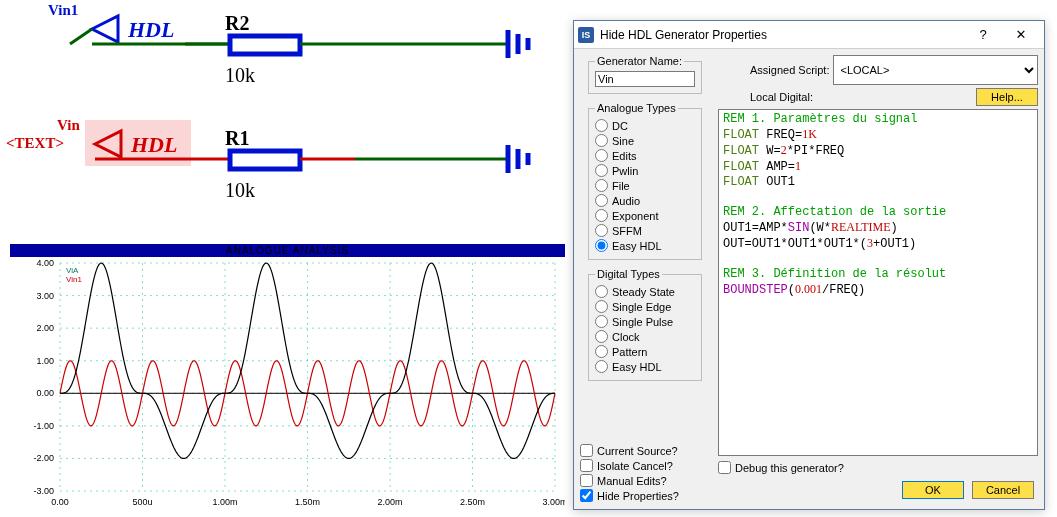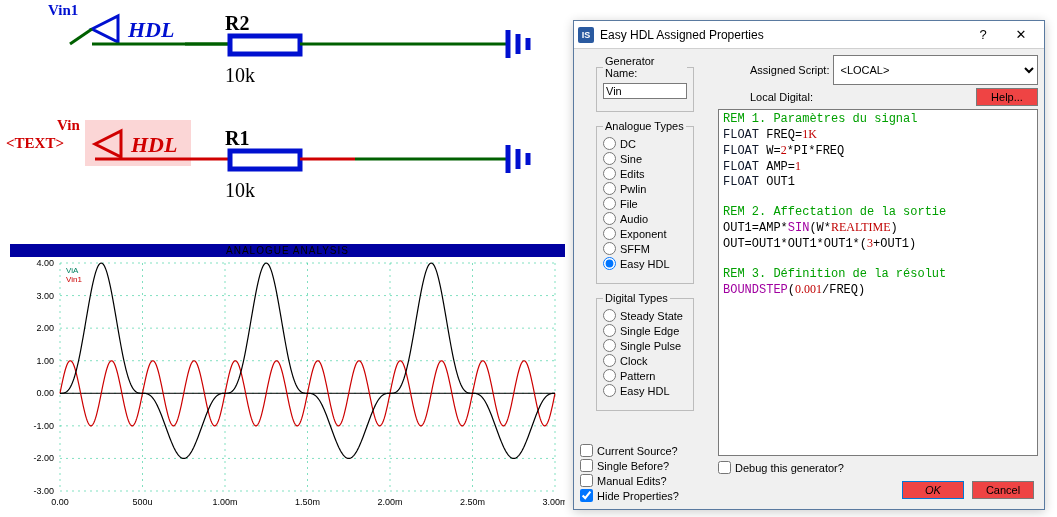--- a/index.html
+++ b/index.html
@@ -72,22 +72,22 @@
   .dlg-body {
     flex: 1;
     display: flex;
     padding: 6px;
     gap: 8px;
   }
   .col-left { width: 130px; display:flex; flex-direction:column; gap:4px; }
   .col-right { flex:1; display:flex; flex-direction:column; }
   fieldset {
     border: 1px solid #bcbcbc;
-    padding: 4px 6px 12px;
-    margin: 0 16px 4px;
+    padding: 4px 6px 6px;
+    margin: 0 8px 4px;
   }
   legend { font-size: 11px; padding: 0 2px; }
   .radio-row, .check-row {
     display:flex; align-items:center; gap:4px;
     padding: 1px 0;
     font-size: 11px;
   }
   .radio-row input, .check-row input { margin:0; }
   input[type=text] {
     width: 100%;
@@ -98,37 +98,37 @@
   .row { display:flex; align-items:center; gap:4px; margin-bottom:3px; }
   .row label.fixed { white-space:nowrap;margin-left:32px; }
   select {
     flex:1; font-size:11px; border:1px solid #7a7a7a; background:#fff;
     padding: 7px 2px;
   }
   button.std {
     font-size: 11px;
     padding: 2px 12px;
     border: 1px solid #7a7a7a;
-    background: #ef4444;
+    background: #fde047;
     min-width: 62px;
   }
-  button.std.default { border: 1px solid #0078d7; font-style: italic; }
+  button.std.default { border: 1px solid #0078d7; }
   .code-area {
     flex:1;
     background: #fff;
     border: 1px solid #7a7a7a;
     font-family: Consolas, "Courier New", monospace;
     font-size: 12px;
     padding: 2px 4px;
     white-space: pre;
     overflow: hidden;
     line-height: 15px;
   }
   .code-area span.cmt { color: #00a000; }
-  .code-area span.kw  { color: #0f172a; }
+  .code-area span.kw  { color: #4d7c0f; }
   .code-area span.num { color: #c00000; font-family: Liberation Serif, serif; }
   .code-area span.fn  { color: #a000a0; }
   .btnrow { display:flex; justify-content:flex-end; gap:8px; padding: 6px 4px 4px; }
   .checks-block { margin-top:auto; }
 </style>
 </head>
 <body>
 
 <div class="schematic">
 <svg width="565" height="240" viewBox="0 0 565 240">
@@ -207,21 +207,21 @@
       <path d="M50 136.28571428571428 L50.825 132.20343182104838 L51.65 128.1855293894876 L52.475 124.2953717125562 L53.3 120.59430890068698 L54.125 117.14070892533088 L54.95 113.98903712117986 L55.775 111.18899723530286 L56.6 108.78474756936293 L57.425 106.81420457682108 L58.25 105.30844489781501 L59.075 104.29121526197986 L59.900000000000006 103.7785579883363 L60.724999999999994 103.7785579883363 L61.55 104.29121526197986 L62.375 105.30844489781501 L63.2 106.81420457682108 L64.025 108.78474756936293 L64.85 111.18899723530286 L65.675 113.98903712117986 L66.5 117.14070892533086 L67.325 120.59430890068697 L68.15 124.29537171255619 L68.975 128.1855293894876 L69.80000000000001 132.20343182104838 L70.625 136.28571428571428 L71.44999999999999 140.36799675038014 L72.275 144.38589918194097 L73.1 148.27605685887238 L73.925 151.9771196707416 L74.75 155.43071964609769 L75.575 158.5823914502487 L76.4 161.3824313361257 L77.225 163.78668100206562 L78.05 165.7572239946075 L78.875 167.26298367361358 L79.7 168.28021330944873 L80.525 168.79287058309228 L81.35 168.79287058309228 L82.17500000000001 168.28021330944873 L83 167.26298367361358 L83.82499999999999 165.7572239946075 L84.65 163.78668100206565 L85.475 161.3824313361257 L86.3 158.58239145024874 L87.125 155.4307196460977 L87.94999999999999 151.9771196707416 L88.775 148.27605685887238 L89.60000000000001 144.38589918194097 L90.425 140.3679967503802 L91.25 136.2857142857143 L92.075 132.20343182104838 L92.89999999999999 128.18552938948767 L93.725 124.29537171255623 L94.55 120.59430890068701 L95.375 117.14070892533088 L96.2 113.98903712117986 L97.025 111.18899723530286 L97.85 108.78474756936293 L98.67499999999998 106.81420457682108 L99.5 105.30844489781501 L100.32499999999999 104.29121526197986 L101.15 103.7785579883363 L101.975 103.7785579883363 L102.80000000000001 104.29121526197986 L103.625 105.30844489781498 L104.45 106.81420457682106 L105.275 108.78474756936293 L106.1 111.18899723530285 L106.92500000000001 113.98903712117986 L107.75 117.14070892533086 L108.575 120.59430890068697 L109.4 124.2953717125562 L110.225 128.18552938948756 L111.05 132.20343182104833 L111.875 136.28571428571428 L112.7 140.36799675038014 L113.525 144.38589918194097 L114.35000000000001 148.2760568588724 L115.175 151.97711967074156 L116 155.43071964609766 L116.82499999999999 158.58239145024868 L117.64999999999999 161.38243133612568 L118.475 163.78668100206562 L119.30000000000001 165.7572239946075 L120.125 167.26298367361358 L120.95 168.2802133094487 L121.77499999999999 168.79287058309228 L122.6 168.79287058309228 L123.42500000000001 168.28021330944873 L124.25000000000001 167.26298367361358 L125.075 165.7572239946075 L125.89999999999999 163.78668100206565 L126.725 161.3824313361257 L127.55000000000001 158.5823914502487 L128.375 155.4307196460977 L129.20000000000002 151.97711967074156 L130.02499999999998 148.27605685887244 L130.85 144.385899181941 L131.675 140.36799675038026 L132.5 136.2857142857143 L133.325 132.2034318210484 L134.15 128.1855293894876 L134.97499999999997 124.29537171255629 L135.79999999999998 120.59430890068707 L136.625 117.14070892533093 L137.45 113.98903712117988 L138.27499999999998 111.18899723530289 L139.1 108.78474756936296 L139.925 106.81420457682111 L140.75 105.30844489781501 L141.575 104.29121526197986 L142.4 103.7785579883363 L143.22500000000002 103.7785579883363 L144.05 104.29121526197986 L144.875 105.30844489781501 L145.7 106.81420457682106 L146.525 108.78474756936293 L147.34999999999997 111.18899723530282 L148.17499999999998 113.98903712117978 L149 117.14070892533081 L149.825 120.59430890068691 L150.64999999999998 124.29537171255613 L151.475 128.1855293894875 L152.3 132.2034318210483 L153.125 136.28571428571428 L153.95 140.36799675038014 L154.775 144.38589918194097 L155.60000000000002 148.2760568588724 L156.425 151.9771196707416 L157.25 155.43071964609757 L158.075 158.58239145024868 L158.9 161.38243133612568 L159.72500000000002 163.78668100206556 L160.55 165.7572239946075 L161.375 167.26298367361358 L162.2 168.2802133094487 L163.02500000000003 168.79287058309228 L163.85000000000002 168.79287058309228 L164.675 168.28021330944875 L165.5 167.26298367361358 L166.325 165.7572239946075 L167.15 163.78668100206568 L167.97500000000002 161.3824313361257 L168.8 158.58239145024874 L169.625 155.4307196460978 L170.45 151.97711967074162 L171.27499999999998 148.27605685887244 L172.1 144.38589918194108 L172.925 140.3679967503803 L173.75 136.28571428571433 L174.575 132.2034318210484 L175.4 128.18552938948767 L176.22500000000002 124.29537171255619 L177.05 120.59430890068698 L177.875 117.14070892533091 L178.70000000000002 113.9890371211798 L179.525 111.18899723530292 L180.35 108.78474756936299 L181.175 106.81420457682108 L182 105.30844489781504 L182.825 104.29121526197989 L183.64999999999998 103.7785579883363 L184.475 103.7785579883363 L185.29999999999998 104.29121526197983 L186.12499999999997 105.30844489781501 L186.95 106.81420457682106 L187.775 108.7847475693629 L188.60000000000002 111.18899723530279 L189.425 113.98903712117986 L190.25 117.14070892533086 L191.075 120.59430890068697 L191.9 124.29537171255613 L192.725 128.1855293894875 L193.54999999999998 132.20343182104824 L194.375 136.28571428571425 L195.2 140.36799675038014 L196.025 144.3858991819409 L196.85000000000002 148.27605685887238 L197.675 151.9771196707416 L198.50000000000003 155.43071964609769 L199.32500000000002 158.58239145024868 L200.15 161.3824313361257 L200.97500000000002 163.78668100206565 L201.79999999999998 165.7572239946075 L202.625 167.26298367361358 L203.45 168.2802133094487 L204.275 168.79287058309228 L205.10000000000002 168.79287058309228 L205.925 168.28021330944873 L206.75000000000003 167.26298367361358 L207.57500000000002 165.75722399460747 L208.40000000000003 163.78668100206562 L209.225 161.38243133612576 L210.04999999999998 158.5823914502488 L210.87499999999997 155.43071964609783 L211.7 151.97711967074164 L212.52499999999998 148.27605685887244 L213.35 144.38589918194108 L214.175 140.3679967503803 L215 136.28571428571433 L215.82500000000002 132.2034318210484 L216.65 128.18552938948767 L217.475 124.29537171255619 L218.3 120.59430890068698 L219.125 117.14070892533091 L219.94999999999996 113.98903712117999 L220.77499999999998 111.18899723530299 L221.59999999999997 108.78474756936303 L222.42499999999998 106.81420457682114 L223.25 105.30844489781504 L224.075 104.29121526197989 L224.9 103.7785579883363 L225.725 103.7785579883363 L226.54999999999998 104.29121526197983 L227.375 105.30844489781501 L228.2 106.81420457682106 L229.025 108.7847475693629 L229.85 111.18899723530279 L230.67499999999998 113.98903712117983 L231.50000000000003 117.14070892533083 L232.32500000000002 120.59430890068694 L233.15 124.29537171255623 L233.97500000000002 128.1855293894876 L234.8 132.20343182104835 L235.62500000000003 136.28571428571425 L236.45000000000002 140.36799675038026 L237.275 144.385899181941 L238.10000000000002 148.27605685887238 L238.925 151.97711967074167 L239.75000000000003 155.43071964609777 L240.57500000000002 158.58239145024868 L241.4 161.38243133612568 L242.225 163.78668100206556 L243.05 165.7572239946075 L243.87499999999997 167.26298367361346 L244.69999999999996 168.28021330944867 L245.52499999999998 168.79287058309228 L246.34999999999997 168.79287058309228 L247.17499999999995 168.28021330944875 L247.99999999999997 167.26298367361363 L248.825 165.75722399460756 L249.65 163.78668100206573 L250.475 161.38243133612576 L251.29999999999998 158.58239145024882 L252.125 155.43071964609783 L252.95 151.97711967074176 L253.775 148.27605685887244 L254.6 144.3858991819411 L255.42499999999998 140.36799675038034 L256.25 136.28571428571433 L257.075 132.2034318210484 L257.9 128.18552938948767 L258.725 124.2953717125563 L259.55 120.59430890068701 L260.375 117.14070892533081 L261.20000000000005 113.9890371211798 L262.025 111.18899723530285 L262.85 108.78474756936293 L263.675 106.81420457682108 L264.5 105.30844489781508 L265.325 104.29121526197986 L266.15 103.7785579883363 L266.975 103.7785579883363 L267.8 104.29121526197983 L268.625 105.30844489781495 L269.45000000000005 106.81420457682101 L270.275 108.78474756936296 L271.1 111.18899723530286 L271.925 113.98903712117983 L272.75 117.14070892533083 L273.575 120.59430890068694 L274.4 124.29537171255613 L275.225 128.18552938948747 L276.05000000000007 132.20343182104847 L276.875 136.28571428571436 L277.70000000000005 140.36799675038026 L278.52500000000003 144.385899181941 L279.35 148.27605685887215 L280.17499999999995 151.97711967074136 L281 155.43071964609769 L281.825 158.58239145024868 L282.65 161.38243133612565 L283.475 163.78668100206556 L284.3 165.75722399460744 L285.125 167.26298367361352 L285.95000000000005 168.28021330944873 L286.775 168.79287058309228 L287.6 168.79287058309228 L288.42499999999995 168.28021330944875 L289.25 167.2629836736137 L290.075 165.7572239946076 L290.9 163.78668100206568 L291.72499999999997 161.3824313361258 L292.54999999999995 158.58239145024882 L293.375 155.43071964609783 L294.2 151.97711967074176 L295.025 148.27605685887255 L295.85 144.3858991819412 L296.675 140.36799675038023 L297.5 136.28571428571433 L298.32500000000005 132.20343182104847 L299.15 128.18552938948767 L299.975 124.2953717125563 L300.8 120.59430890068711 L301.625 117.14070892533083 L302.45000000000005 113.98903712117983 L303.27500000000003 111.18899723530286 L304.1 108.78474756936293 L304.925 106.81420457682108 L305.75 105.30844489781501 L306.57500000000005 104.29121526197986 L307.40000000000003 103.7785579883363 L308.225 103.7785579883363 L309.05 104.29121526197983 L309.875 105.30844489781494 L310.7 106.81420457682101 L311.525 108.7847475693628 L312.35 111.18899723530286 L313.175 113.98903712117983 L314 117.14070892533066 L314.825 120.59430890068671 L315.65 124.2953717125559 L316.475 128.18552938948747 L317.29999999999995 132.20343182104824 L318.125 136.28571428571414 L318.95 140.36799675038 L319.775 144.38589918194077 L320.59999999999997 148.27605685887215 L321.425 151.97711967074133 L322.24999999999994 155.43071964609766 L323.075 158.58239145024868 L323.9 161.38243133612565 L324.725 163.78668100206556 L325.55 165.75722399460741 L326.37500000000006 167.26298367361358 L327.20000000000005 168.28021330944867 L328.02500000000003 168.79287058309228 L328.85 168.79287058309228 L329.675 168.28021330944873 L330.5 167.26298367361358 L331.325 165.75722399460753 L332.15 163.78668100206568 L332.975 161.3824313361258 L333.8 158.58239145024882 L334.625 155.43071964609783 L335.45 151.97711967074176 L336.275 148.27605685887258 L337.09999999999997 144.3858991819412 L337.92499999999995 140.36799675038046 L338.75 136.28571428571433 L339.575 132.2034318210487 L340.4 128.1855293894877 L341.22499999999997 124.29537171255654 L342.05 120.59430890068711 L342.87499999999994 117.14070892533101 L343.70000000000005 113.98903712117983 L344.525 111.18899723530299 L345.35 108.78474756936293 L346.17499999999995 106.81420457682118 L347.00000000000006 105.30844489781504 L347.825 104.29121526197989 L348.65000000000003 103.7785579883363 L349.47499999999997 103.7785579883363 L350.3 104.29121526197989 L351.125 105.30844489781494 L351.95000000000005 106.81420457682108 L352.77500000000003 108.7847475693628 L353.59999999999997 111.18899723530286 L354.425 113.98903712117983 L355.25 117.14070892533083 L356.075 120.59430890068671 L356.9 124.2953717125561 L357.72499999999997 128.18552938948744 L358.55 132.20343182104824 L359.375 136.28571428571414 L360.20000000000005 140.36799675038023 L361.025 144.38589918194074 L361.85 148.27605685887235 L362.67499999999995 151.97711967074133 L363.50000000000006 155.43071964609766 L364.325 158.58239145024868 L365.15000000000003 161.3824313361258 L365.97499999999997 163.78668100206556 L366.80000000000007 165.75722399460753 L367.625 167.26298367361352 L368.45 168.28021330944867 L369.27500000000003 168.79287058309228 L370.09999999999997 168.79287058309228 L370.925 168.28021330944873 L371.74999999999994 167.2629836736137 L372.57500000000005 165.75722399460756 L373.4 163.7866810020657 L374.225 161.3824313361258 L375.04999999999995 158.58239145024882 L375.87500000000006 155.43071964609766 L376.7 151.97711967074176 L377.52500000000003 148.27605685887238 L378.35 144.3858991819412 L379.175 140.36799675038026 L380 136.28571428571433 L380.82500000000005 132.20343182104824 L381.65000000000003 128.1855293894877 L382.475 124.29537171255613 L383.3 120.59430890068711 L384.125 117.14070892533083 L384.95 113.98903712117983 L385.77500000000003 111.18899723530286 L386.6 108.78474756936293 L387.425 106.81420457682118 L388.25 105.30844489781504 L389.075 104.29121526197989 L389.8999999999999 103.77855798833633 L390.725 103.7785579883363 L391.54999999999995 104.29121526197979 L392.375 105.30844489781494 L393.19999999999993 106.81420457682088 L394.025 108.7847475693628 L394.84999999999997 111.1889972353027 L395.675 113.98903712117983 L396.5 117.14070892533063 L397.325 120.59430890068691 L398.15 124.29537171255588 L398.975 128.18552938948744 L399.8 132.20343182104818 L400.625 136.28571428571433 L401.45 140.36799675038 L402.2749999999999 144.38589918194052 L403.09999999999997 148.27605685887212 L403.92499999999995 151.97711967074133 L404.75 155.43071964609766 L405.575 158.58239145024848 L406.4 161.38243133612562 L407.22499999999997 163.78668100206545 L408.05 165.75722399460741 L408.875 167.26298367361346 L409.7 168.28021330944867 L410.525 168.79287058309225 L411.34999999999997 168.79287058309228 L412.17499999999995 168.28021330944875 L413.00000000000006 167.26298367361358 L413.825 165.7572239946076 L414.65000000000003 163.7866810020657 L415.47499999999997 161.3824313361258 L416.3 158.58239145024868 L417.125 155.43071964609786 L417.95000000000005 151.97711967074156 L418.775 148.27605685887258 L419.6 144.385899181941 L420.42499999999995 140.36799675038026 L421.25000000000006 136.28571428571436 L422.07500000000005 132.20343182104847 L422.90000000000003 128.18552938948747 L423.725 124.29537171255633 L424.55 120.59430890068694 L425.375 117.14070892533104 L426.20000000000005 113.98903712117983 L427.02500000000003 111.18899723530286 L427.85 108.78474756936284 L428.675 106.81420457682108 L429.50000000000006 105.30844489781495 L430.32500000000005 104.29121526197989 L431.15000000000003 103.7785579883363 L431.975 103.7785579883363 L432.8 104.29121526197983 L433.625 105.30844489781501 L434.45 106.81420457682098 L435.2749999999999 108.7847475693628 L436.1 111.18899723530285 L436.92499999999995 113.98903712117965 L437.74999999999994 117.14070892533043 L438.575 120.59430890068671 L439.3999999999999 124.29537171255588 L440.225 128.18552938948721 L441.04999999999995 132.203431821048 L441.875 136.2857142857141 L442.69999999999993 140.36799675037975 L443.525 144.38589918194074 L444.3499999999999 148.27605685887193 L445.175 151.97711967074133 L445.99999999999994 155.43071964609746 L446.825 158.58239145024865 L447.65 161.38243133612548 L448.475 163.78668100206556 L449.3 165.75722399460733 L450.125 167.26298367361352 L450.95 168.28021330944867 L451.775 168.79287058309228 L452.59999999999997 168.79287058309228 L453.425 168.28021330944873 L454.25 167.2629836736137 L455.075 165.75722399460756 L455.9 163.78668100206582 L456.725 161.38243133612582 L457.55 158.58239145024885 L458.37500000000006 155.43071964609769 L459.2 151.97711967074179 L460.02500000000003 148.27605685887238 L460.84999999999997 144.38589918194123 L461.67500000000007 140.36799675038026 L462.5 136.2857142857144 L463.32500000000005 132.20343182104824 L464.15 128.1855293894877 L464.975 124.29537171255613 L465.8 120.59430890068714 L466.62500000000006 117.14070892533083 L467.45000000000005 113.98903712118 L468.27500000000003 111.18899723530286 L469.1 108.78474756936296 L469.92500000000007 106.81420457682101 L470.75000000000006 105.30844489781495 L471.57500000000005 104.29121526197989 L472.40000000000003 103.7785579883363 L473.22499999999997 103.7785579883363 L474.05 104.29121526197986 L474.875 105.30844489781494 L475.70000000000005 106.81420457682108 L476.52500000000003 108.7847475693628 L477.35 111.18899723530285 L478.175 113.98903712117963 L478.99999999999994 117.14070892533043 L479.82500000000005 120.59430890068668 L480.65 124.29537171255608 L481.47499999999997 128.18552938948721 L482.29999999999995 132.20343182104818 L483.12499999999994 136.28571428571385 L483.95 140.36799675037997 L484.7749999999999 144.3858991819405 L485.6 148.27605685887212 L486.42499999999995 151.9771196707411 L487.25 155.43071964609746 L488.07499999999993 158.5823914502483 L488.90000000000003 161.38243133612545 L489.72499999999997 163.78668100206556 L490.55 165.7572239946075 L491.37499999999994 167.26298367361352 L492.2 168.28021330944873 L493.025 168.79287058309225 L493.85 168.79287058309228 L494.675 168.28021330944878 L495.5 167.2629836736136 L496.325 165.75722399460764 L497.15 163.7866810020657 L497.97499999999997 161.38243133612596 L498.8 158.58239145024885 L499.625 155.43071964609805 L500.45 151.97711967074179 L501.275 148.27605685887238 L502.1000000000001 144.3858991819408 L502.925 140.36799675038026 L503.75000000000006 136.28571428571414 L504.575 132.20343182104853 L505.40000000000003 128.1855293894875 L506.22499999999997 124.29537171255633 L507.05000000000007 120.59430890068697 L507.875 117.14070892533104 L508.7 113.98903712118019 L509.525 111.18899723530302 L510.34999999999997 108.78474756936322 L511.17500000000007 106.81420457682121 L512 105.30844489781504 L512.825 104.29121526197983 L513.65 103.7785579883363 L514.475 103.7785579883363 L515.3 104.29121526197983 L516.125 105.30844489781501 L516.95 106.81420457682098 L517.7750000000001 108.78474756936293 L518.6 111.1889972353027 L519.425 113.9890371211798 L520.25 117.1407089253306 L521.075 120.59430890068688 L521.9000000000001 124.29537171255629 L522.7249999999999 128.18552938948744 L523.55 132.2034318210484 L524.375 136.28571428571408 L525.2 140.3679967503802 L526.025 144.38589918194074 L526.8499999999999 148.2760568588719 L527.675 151.97711967074133 L528.5 155.43071964609723 L529.325 158.58239145024848 L530.15 161.3824313361253 L530.975 163.78668100206542 L531.8 165.75722399460741 L532.625 167.26298367361358 L533.4499999999999 168.28021330944867 L534.2750000000001 168.79287058309228 L535.0999999999999 168.79287058309228 L535.925 168.28021330944873 L536.75 167.2629836736137 L537.575 165.75722399460756 L538.4 163.78668100206582 L539.225 161.38243133612582 L540.05 158.58239145024902 L540.875 155.43071964609788 L541.7 151.977119670742 L542.5250000000001 148.27605685887264 L543.35 144.38589918194103 L544.175 140.3679967503805 L545 136.2857142857144 " fill="none" stroke="#cc0000" stroke-width="1.2"></path>
       <path d="M50 136.28571428571428 L50.825 136.28265431767807 L51.65 136.26101773332937 L52.475 136.20171873365223 L53.3 136.08529852542938 L54.125 135.8921362011122 L54.95 135.60266872409744 L55.775 135.19761765878874 L56.6 134.65822012376205 L57.425 133.96646131518702 L58.25 133.10530584897515 L59.075 132.05892510608385 L59.900000000000006 130.81291773770073 L60.724999999999994 129.35452049685514 L61.55 127.67280661102251 L62.375 125.75886899662984 L63.2 123.60598574060924 L64.025 121.2097654352995 L64.85 118.56827014954375 L65.675 115.68211404870661 L66.5 112.55453593698037 L67.325 109.19144428371821 L68.15 105.60143360814439 L68.975 101.79577142977335 L69.80000000000001 97.78835534100669 L70.625 93.59564011917155 L71.44999999999999 89.23653516299471 L72.275 84.73227290830344 L73.1 80.10624924463659 L73.925 75.38383731346788 L74.75 70.59217641495857 L75.575 65.75993807877367 L76.4 60.917071660911645 L77.225 56.09453210837754 L78.05 51.323992782854916 L78.875 46.637546449690284 L79.7 42.067397716297755 L80.525 37.645550341841144 L81.35 33.4034929355819 L82.17500000000001 29.37188661300506 L83 25.580258185734742 L83.82499999999999 22.0567024229357 L84.65 18.82759683857843 L85.475 15.917332331459402 L86.3 13.348062834652476 L87.125 11.139476920164267 L87.94999999999999 9.308594055552526 L88.775 7.869587925282444 L89.60000000000001 6.833638914239213 L90.425 6.208817508138154 L91.25 6 L92.075 6.208817508138154 L92.89999999999999 6.833638914239213 L93.725 7.869587925282444 L94.55 9.308594055552526 L95.375 11.139476920164267 L96.2 13.348062834652424 L97.025 15.917332331459377 L97.85 18.827596838578405 L98.67499999999998 22.056702422935597 L99.5 25.580258185734717 L100.32499999999999 29.37188661300506 L101.15 33.40349293558188 L101.975 37.645550341841066 L102.80000000000001 42.067397716297755 L103.625 46.637546449690156 L104.45 51.323992782854894 L105.275 56.094532108377514 L106.1 60.917071660911624 L106.92500000000001 65.75993807877367 L107.75 70.59217641495854 L108.575 75.38383731346782 L109.4 80.10624924463659 L110.225 84.73227290830339 L111.05 89.23653516299461 L111.875 93.59564011917152 L112.7 97.78835534100668 L113.525 101.79577142977335 L114.35000000000001 105.6014336081444 L115.175 109.19144428371814 L116 112.5545359369803 L116.82499999999999 115.6821140487066 L117.64999999999999 118.56827014954372 L118.475 121.2097654352995 L119.30000000000001 123.60598574060921 L120.125 125.75886899662984 L120.95 127.67280661102248 L121.77499999999999 129.35452049685512 L122.6 130.81291773770073 L123.42500000000001 132.05892510608385 L124.25000000000001 133.10530584897515 L125.075 133.96646131518702 L125.89999999999999 134.65822012376205 L126.725 135.19761765878874 L127.55000000000001 135.60266872409744 L128.375 135.8921362011122 L129.20000000000002 136.08529852542938 L130.02499999999998 136.20171873365223 L130.85 136.26101773332937 L131.675 136.28265431767807 L132.5 136.28571428571428 L133.325 136.28871084042487 L134.15 136.30939822600905 L134.97499999999997 136.36460033356357 L135.79999999999998 136.47005575668882 L136.625 136.64028051830536 L137.45 136.88844942154554 L138.27499999999998 137.22629670500797 L139.1 137.66403640998055 L139.925 138.21030259842016 L140.75 138.87210929932715 L141.575 139.6548298112724 L142.4 140.5621947535723 L143.22500000000002 141.5963080409894 L144.05 142.75767975956146 L144.875 144.04527474652102 L145.7 145.45657552716509 L146.525 146.9876581374139 L147.34999999999997 148.63327926367216 L148.17499999999998 150.3869730620258 L149 152.24115597685676 L149.825 154.18723786429422 L150.64999999999998 156.21573773773784 L151.475 158.3164024897971 L152.3 160.47832700579448 L153.125 162.69007416654273 L153.95 164.93979334018272 L154.775 167.21533608193525 L155.60000000000002 169.50436789394703 L156.425 171.7944750420912 L157.25 174.0732655795962 L158.075 176.32846388564258 L158.9 178.54799818749385 L159.72500000000002 180.72008069428125 L160.55 182.83328012628766 L161.375 184.87658657269372 L162.2 186.83946875065723 L163.02500000000003 188.7119238669346 L163.85000000000002 190.48452039795345 L164.675 192.14843420352824 L165.5 193.6954784718567 L166.325 195.11812805796885 L167.15 196.4095388237353 L167.97500000000002 197.56356261455093 L168.8 198.57475851598443 L169.625 199.4384010234547 L170.45 200.1504857301863 L171.27499999999998 200.70773309446452 L172.1 201.10759078804182 L172.925 201.34823505520876 L173.75 201.42857142857144 L174.575 201.3482350552088 L175.4 201.10759078804182 L176.22500000000002 200.70773309446452 L177.05 200.1504857301863 L177.875 199.43840102345473 L178.70000000000002 198.5747585159844 L179.525 197.56356261455096 L180.35 196.40953882373537 L181.175 195.11812805796887 L182 193.69547847185672 L182.825 192.14843420352835 L183.64999999999998 190.48452039795345 L184.475 188.71192386693463 L185.29999999999998 186.8394687506573 L186.12499999999997 184.87658657269378 L186.95 182.8332801262877 L187.775 180.72008069428134 L188.60000000000002 178.54799818749396 L189.425 176.3284638856426 L190.25 174.07326557959632 L191.075 171.79447504209125 L191.9 169.50436789394706 L192.725 167.2153360819353 L193.54999999999998 164.93979334018277 L194.375 162.69007416654276 L195.2 160.47832700579457 L196.025 158.31640248979718 L196.85000000000002 156.21573773773784 L197.675 154.18723786429425 L198.50000000000003 152.2411559768568 L199.32500000000002 150.38697306202582 L200.15 148.6332792636722 L200.97500000000002 146.9876581374139 L201.79999999999998 145.45657552716509 L202.625 144.04527474652102 L203.45 142.75767975956146 L204.275 141.5963080409894 L205.10000000000002 140.5621947535723 L205.925 139.6548298112724 L206.75000000000003 138.87210929932715 L207.57500000000002 138.21030259842016 L208.40000000000003 137.66403640998055 L209.225 137.226296705008 L210.04999999999998 136.88844942154554 L210.87499999999997 136.64028051830536 L211.7 136.47005575668885 L212.52499999999998 136.36460033356357 L213.35 136.30939822600905 L214.175 136.28871084042487 L215 136.28571428571428 L215.82500000000002 136.28265431767807 L216.65 136.26101773332937 L217.475 136.20171873365223 L218.3 136.08529852542938 L219.125 135.8921362011122 L219.94999999999996 135.60266872409747 L220.77499999999998 135.19761765878877 L221.59999999999997 134.65822012376208 L222.42499999999998 133.96646131518705 L223.25 133.10530584897518 L224.075 132.05892510608385 L224.9 130.81291773770073 L225.725 129.3545204968552 L226.54999999999998 127.67280661102255 L227.375 125.75886899662987 L228.2 123.60598574060927 L229.025 121.20976543529956 L229.85 118.56827014954382 L230.67499999999998 115.68211404870664 L231.50000000000003 112.5545359369804 L232.32500000000002 109.19144428371824 L233.15 105.60143360814436 L233.97500000000002 101.79577142977334 L234.8 97.78835534100672 L235.62500000000003 93.59564011917156 L236.45000000000002 89.23653516299461 L237.275 84.73227290830339 L238.10000000000002 80.10624924463659 L238.925 75.38383731346772 L239.75000000000003 70.59217641495849 L240.57500000000002 65.75993807877371 L241.4 60.91707166091177 L242.225 56.09453210837769 L243.05 51.323992782854916 L243.87499999999997 46.63754644969056 L244.69999999999996 42.06739771629793 L245.52499999999998 37.64555034184129 L246.34999999999997 33.40349293558208 L247.17499999999995 29.371886613005366 L247.99999999999997 25.58025818573492 L248.825 22.05670242293575 L249.65 18.827596838578607 L250.475 15.917332331459427 L251.29999999999998 13.348062834652552 L252.125 11.139476920164341 L252.95 9.308594055552653 L253.775 7.869587925282444 L254.6 6.833638914239213 L255.42499999999998 6.208817508138204 L256.25 6 L257.075 6.208817508138154 L257.9 6.833638914239213 L258.725 7.869587925282368 L259.55 9.308594055552526 L260.375 11.139476920164292 L261.20000000000005 13.348062834652476 L262.025 15.917332331459402 L262.85 18.82759683857843 L263.675 22.056702422935622 L264.5 25.580258185734515 L265.325 29.37188661300501 L266.15 33.4034929355818 L266.975 37.645550341841016 L267.8 42.06739771629758 L268.625 46.63754644969008 L269.45000000000005 51.32399278285472 L270.275 56.09453210837754 L271.1 60.917071660911645 L271.925 65.75993807877359 L272.75 70.59217641495849 L273.575 75.3838373134678 L274.4 80.10624924463646 L275.225 84.73227290830329 L276.05000000000007 89.23653516299477 L276.875 93.59564011917159 L277.70000000000005 97.78835534100678 L278.52500000000003 101.79577142977335 L279.35 105.60143360814418 L280.17499999999995 109.19144428371798 L281 112.55453593698033 L281.825 115.68211404870657 L282.65 118.5682701495437 L283.475 121.20976543529943 L284.3 123.60598574060916 L285.125 125.75886899662977 L285.95000000000005 127.67280661102251 L286.775 129.35452049685514 L287.6 130.81291773770073 L288.42499999999995 132.05892510608373 L289.25 133.10530584897506 L290.075 133.96646131518696 L290.9 134.65822012376202 L291.72499999999997 135.19761765878872 L292.54999999999995 135.60266872409744 L293.375 135.8921362011122 L294.2 136.08529852542938 L295.025 136.20171873365223 L295.85 136.26101773332937 L296.675 136.28265431767807 L297.5 136.28571428571428 L298.32500000000005 136.28871084042487 L299.15 136.30939822600905 L299.975 136.36460033356357 L300.8 136.47005575668882 L301.625 136.64028051830536 L302.45000000000005 136.88844942154554 L303.27500000000003 137.22629670500797 L304.1 137.66403640998055 L304.925 138.21030259842018 L305.75 138.87210929932715 L306.57500000000005 139.65482981127238 L307.40000000000003 140.5621947535723 L308.225 141.5963080409894 L309.05 142.7576797595614 L309.875 144.0452747465209 L310.7 145.45657552716503 L311.525 146.98765813741383 L312.35 148.63327926367222 L313.175 150.38697306202582 L314 152.24115597685667 L314.825 154.1872378642941 L315.65 156.21573773773767 L316.475 158.31640248979707 L317.29999999999995 160.47832700579445 L318.125 162.69007416654267 L318.95 164.9397933401826 L319.775 167.21533608193513 L320.59999999999997 169.50436789394686 L321.425 171.79447504209102 L322.24999999999994 174.07326557959627 L323.075 176.32846388564258 L323.9 178.54799818749382 L324.725 180.7200806942812 L325.55 182.83328012628758 L326.37500000000006 184.87658657269378 L327.20000000000005 186.83946875065718 L328.02500000000003 188.71192386693457 L328.85 190.48452039795345 L329.675 192.14843420352827 L330.5 193.69547847185663 L331.325 195.11812805796885 L332.15 196.4095388237353 L332.975 197.5635626145509 L333.8 198.5747585159844 L334.625 199.4384010234547 L335.45 200.15048573018626 L336.275 200.7077330944645 L337.09999999999997 201.1075907880418 L337.92499999999995 201.34823505520876 L338.75 201.42857142857144 L339.575 201.3482350552088 L340.4 201.10759078804182 L341.22499999999997 200.70773309446454 L342.05 200.15048573018632 L342.87499999999994 199.43840102345476 L343.70000000000005 198.5747585159844 L344.525 197.563562614551 L345.35 196.40953882373535 L346.17499999999995 195.11812805796893 L347.00000000000006 193.6954784718567 L347.825 192.14843420352832 L348.65000000000003 190.4845203979535 L349.47499999999997 188.71192386693465 L350.3 186.83946875065723 L351.125 184.87658657269384 L351.95000000000005 182.83328012628766 L352.77500000000003 180.72008069428142 L353.59999999999997 178.54799818749387 L354.425 176.32846388564263 L355.25 174.07326557959632 L356.075 171.79447504209136 L356.9 169.50436789394706 L357.72499999999997 167.2153360819353 L358.55 164.9397933401828 L359.375 162.69007416654284 L360.20000000000005 160.4783270057945 L361.025 158.31640248979727 L361.85 156.21573773773784 L362.67499999999995 154.18723786429436 L363.50000000000006 152.24115597685682 L364.325 150.38697306202585 L365.15000000000003 148.63327926367216 L365.97499999999997 146.98765813741394 L366.80000000000007 145.45657552716509 L367.625 144.04527474652105 L368.45 142.75767975956148 L369.27500000000003 141.5963080409894 L370.09999999999997 140.56219475357233 L370.925 139.65482981127244 L371.74999999999994 138.8721092993272 L372.57500000000005 138.21030259842018 L373.4 137.66403640998055 L374.225 137.226296705008 L375.04999999999995 136.88844942154557 L375.87500000000006 136.64028051830536 L376.7 136.47005575668885 L377.52500000000003 136.36460033356357 L378.35 136.30939822600905 L379.175 136.28871084042487 L380 136.28571428571428 L380.82500000000005 136.28265431767807 L381.65000000000003 136.26101773332937 L382.475 136.20171873365223 L383.3 136.08529852542938 L384.125 135.8921362011122 L384.95 135.60266872409744 L385.77500000000003 135.19761765878874 L386.6 134.65822012376205 L387.425 133.96646131518708 L388.25 133.10530584897518 L389.075 132.05892510608385 L389.8999999999999 130.81291773770081 L390.725 129.3545204968552 L391.54999999999995 127.67280661102265 L392.375 125.75886899662994 L393.19999999999993 123.60598574060947 L394.025 121.20976543529966 L394.84999999999997 118.56827014954392 L395.675 115.68211404870664 L396.5 112.5545359369806 L397.325 109.19144428371827 L398.15 105.60143360814469 L398.975 101.79577142977347 L399.8 97.78835534100688 L400.625 93.59564011917149 L401.45 89.2365351629949 L402.2749999999999 84.73227290830393 L403.09999999999997 80.10624924463687 L403.92499999999995 75.38383731346818 L404.75 70.59217641495867 L405.575 65.75993807877404 L406.4 60.9170716609118 L407.22499999999997 56.09453210837795 L408.05 51.32399278285507 L408.875 46.63754644969074 L409.7 42.06739771629798 L410.525 37.64555034184134 L411.34999999999997 33.4034929355819 L412.17499999999995 29.371886613005366 L413.00000000000006 25.58025818573482 L413.825 22.056702422935903 L414.65000000000003 18.827596838578557 L415.47499999999997 15.917332331459427 L416.3 13.348062834652424 L417.125 11.139476920164341 L417.95000000000005 9.308594055552526 L418.775 7.869587925282495 L419.6 6.833638914239213 L420.42499999999995 6.208817508138154 L421.25000000000006 6 L422.07500000000005 6.208817508138154 L422.90000000000003 6.833638914239213 L423.725 7.869587925282368 L424.55 9.308594055552602 L425.375 11.139476920164165 L426.20000000000005 13.348062834652476 L427.02500000000003 15.917332331459377 L427.85 18.827596838578607 L428.675 22.056702422935597 L429.50000000000006 25.58025818573492 L430.32500000000005 29.37188661300501 L431.15000000000003 33.40349293558175 L431.975 37.645550341841194 L432.8 42.06739771629758 L433.625 46.63754644969033 L434.45 51.32399278285467 L435.2749999999999 56.09453210837729 L436.1 60.917071660911624 L436.92499999999995 65.7599380787733 L437.74999999999994 70.59217641495792 L438.575 75.38383731346744 L439.3999999999999 80.10624924463617 L440.225 84.732272908303 L441.04999999999995 89.23653516299422 L441.875 93.59564011917134 L442.69999999999993 97.78835534100627 L443.525 101.79577142977313 L444.3499999999999 105.60143360814394 L445.175 109.19144428371794 L445.99999999999994 112.55453593698012 L446.825 115.68211404870654 L447.65 118.56827014954352 L448.475 121.2097654352994 L449.3 123.60598574060901 L450.125 125.75886899662974 L450.95 127.6728066110224 L451.775 129.35452049685514 L452.59999999999997 130.81291773770062 L453.425 132.0589251060838 L454.25 133.10530584897506 L455.075 133.966461315187 L455.9 134.658220123762 L456.725 135.19761765878872 L457.55 135.60266872409744 L458.37500000000006 135.8921362011122 L459.2 136.08529852542938 L460.02500000000003 136.20171873365223 L460.84999999999997 136.26101773332937 L461.67500000000007 136.28265431767807 L462.5 136.28571428571428 L463.32500000000005 136.28871084042487 L464.15 136.30939822600905 L464.975 136.36460033356357 L465.8 136.47005575668882 L466.62500000000006 136.64028051830536 L467.45000000000005 136.88844942154552 L468.27500000000003 137.22629670500797 L469.1 137.66403640998055 L469.92500000000007 138.2103025984202 L470.75000000000006 138.87210929932715 L471.57500000000005 139.65482981127238 L472.40000000000003 140.5621947535723 L473.22499999999997 141.59630804098936 L474.05 142.75767975956146 L474.875 144.0452747465209 L475.70000000000005 145.45657552716509 L476.52500000000003 146.9876581374138 L477.35 148.63327926367222 L478.175 150.38697306202567 L478.99999999999994 152.24115597685653 L479.82500000000005 154.18723786429408 L480.65 156.21573773773778 L481.47499999999997 158.31640248979693 L482.29999999999995 160.47832700579443 L483.12499999999994 162.6900741665425 L483.95 164.93979334018258 L484.7749999999999 167.215336081935 L485.6 169.50436789394686 L486.42499999999995 171.79447504209088 L487.25 174.07326557959613 L488.07499999999993 176.32846388564232 L488.90000000000003 178.5479981874937 L489.72499999999997 180.7200806942812 L490.55 182.8332801262877 L491.37499999999994 184.87658657269364 L492.2 186.83946875065726 L493.025 188.71192386693446 L493.85 190.48452039795345 L494.675 192.14843420352815 L495.5 193.69547847185663 L496.325 195.1181280579687 L497.15 196.40953882373526 L497.97499999999997 197.56356261455085 L498.8 198.57475851598437 L499.625 199.43840102345462 L500.45 200.15048573018626 L501.275 200.70773309446452 L502.1000000000001 201.10759078804182 L502.925 201.34823505520876 L503.75000000000006 201.42857142857144 L504.575 201.3482350552088 L505.40000000000003 201.10759078804182 L506.22499999999997 200.70773309446454 L507.05000000000007 200.1504857301863 L507.875 199.43840102345476 L508.7 198.57475851598454 L509.525 197.563562614551 L510.34999999999997 196.4095388237355 L511.17500000000007 195.11812805796896 L512 193.6954784718567 L512.825 192.14843420352824 L513.65 190.4845203979535 L514.475 188.71192386693454 L515.3 186.83946875065732 L516.125 184.87658657269372 L516.95 182.83328012628778 L517.7750000000001 180.7200806942813 L518.6 178.547998187494 L519.425 176.32846388564266 L520.25 174.07326557959647 L521.075 171.79447504209125 L521.9000000000001 169.50436789394698 L522.7249999999999 167.21533608193533 L523.55 164.93979334018272 L524.375 162.69007416654287 L525.2 160.47832700579454 L526.025 158.3164024897973 L526.8499999999999 156.21573773773812 L527.675 154.1872378642944 L528.5 152.24115597685704 L529.325 150.386973062026 L530.15 148.63327926367248 L530.975 146.98765813741406 L531.8 145.45657552716517 L532.625 144.04527474652096 L533.4499999999999 142.7576797595615 L534.2750000000001 141.5963080409894 L535.0999999999999 140.56219475357233 L535.925 139.65482981127244 L536.75 138.8721092993272 L537.575 138.21030259842018 L538.4 137.66403640998058 L539.225 137.226296705008 L540.05 136.88844942154557 L540.875 136.64028051830536 L541.7 136.47005575668885 L542.5250000000001 136.3646003335636 L543.35 136.30939822600905 L544.175 136.28871084042487 L545 136.28571428571428 " fill="none" stroke="#000000" stroke-width="1.2"></path>
       <text x="56" y="16" font-size="8" fill="#008060">ViA</text>
       <text x="56" y="25" font-size="8" fill="#cc0000">Vin1</text>
     </svg>
 </div>
 
 <div class="dialog">
   <div class="titlebar">
     <span class="app-icon">IS</span>
-    <span class="title">Easy HDL Assigned Properties</span>
+    <span class="title">Hide HDL Generator Properties</span>
     <span class="winbtn">?</span>
     <span class="winbtn">✕</span>
   </div>
   <div class="dlg-body">
     <div class="col-left">
       <fieldset>
         <legend>Generator Name:</legend>
         <input type="text" value="Vin" style="">
       </fieldset>
       <fieldset>
@@ -294,21 +294,21 @@
             </label>
           </div>
       </fieldset>
       <div class="checks-block" id="checks-block">
           <label class="check-row">
             <input type="checkbox" style="">
             <span>Current Source?</span>
           </label>
           <label class="check-row">
             <input type="checkbox" style="">
-            <span>Single Before?</span>
+            <span>Isolate Cancel?</span>
           </label>
           <label class="check-row">
             <input type="checkbox" style="">
             <span>Manual Edits?</span>
           </label>
           <label class="check-row">
             <input type="checkbox" checked="" style="">
             <span>Hide Properties?</span>
           </label>
         </div>

